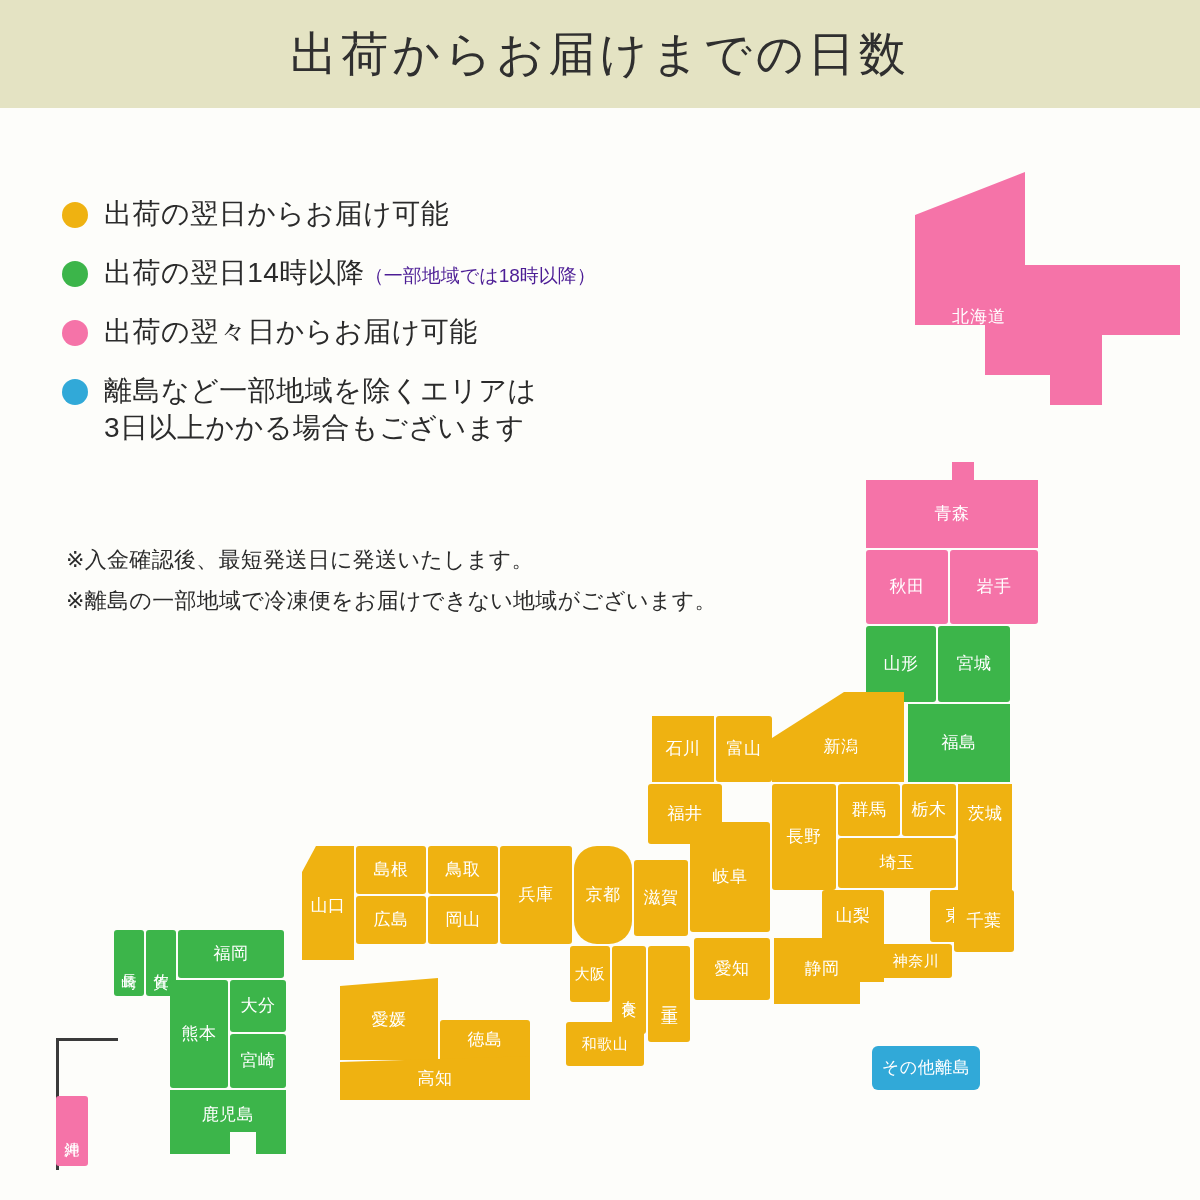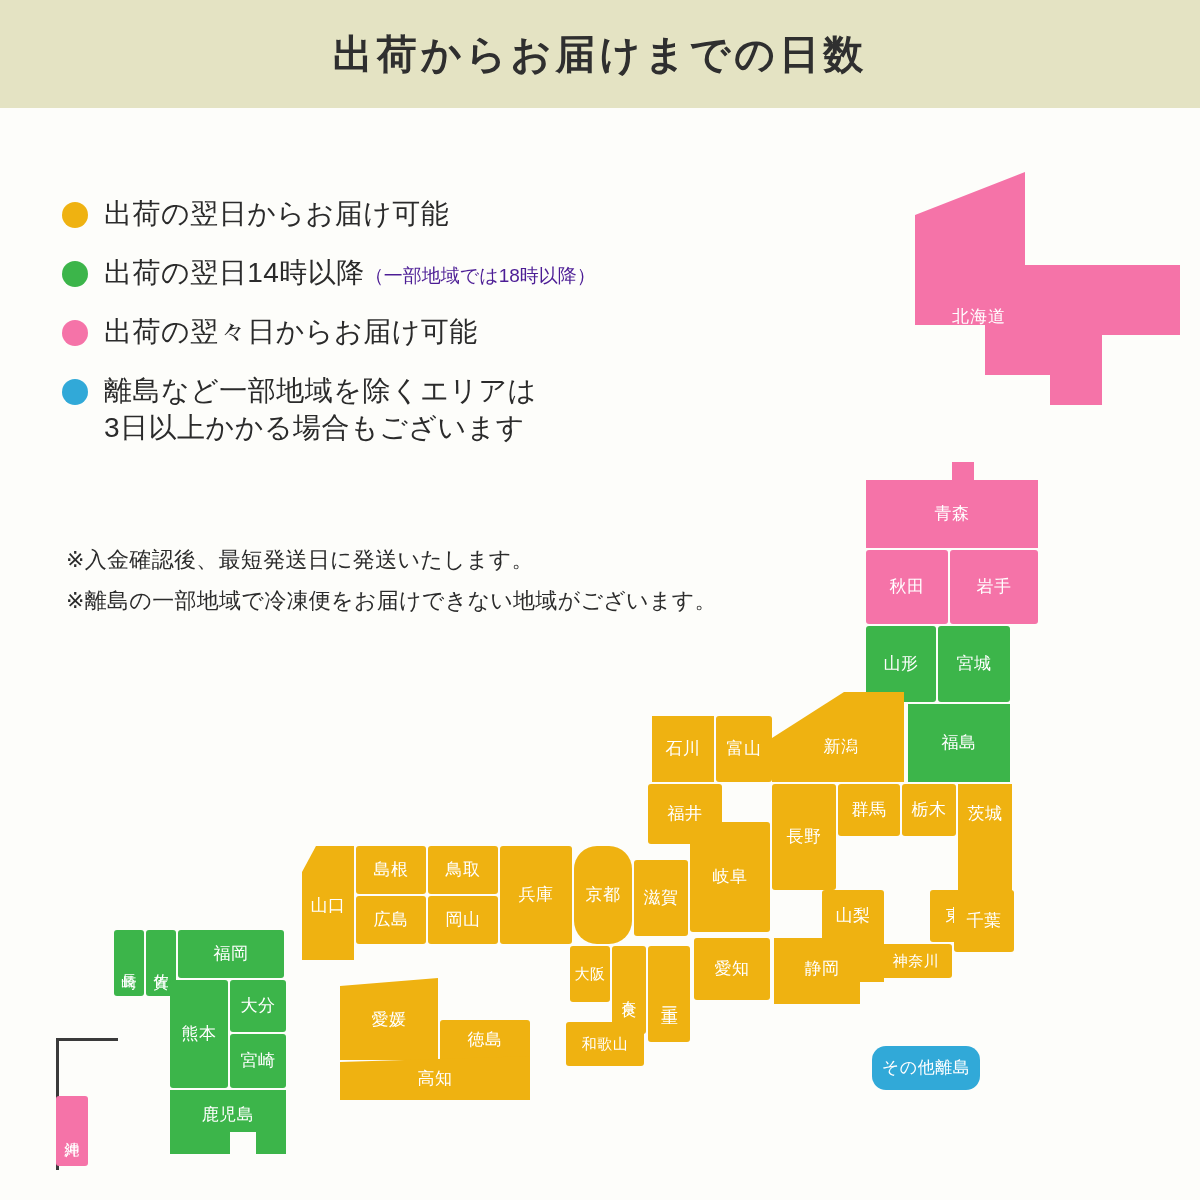--- a/index.html
+++ b/index.html
@@ -22,25 +22,24 @@
     left: 0; top: 0;
     width: 1200px;
     height: 108px;
     background: #e4e3c3;
     display: flex;
     align-items: center;
     justify-content: center;
   }
   .header-title {
     font-family: "Liberation Serif", "DejaVu Serif", serif;
-    font-size: 40px;
+    font-size: 47px;
     letter-spacing: 4px;
     color: #2f2f2f;
     white-space: nowrap;
-    font-weight: bold;
   }
 
   
   .legend {
     position: absolute;
     left: 62px;
     top: 196px;
     width: 720px;
   }
   .legend-row {
@@ -235,20 +234,23 @@
       <path d="M0 0 L54 0 L54 110 L0 110 Z" fill="#efb211"></path>
     </svg>
     <div class="pref" style="left:958px; top:788px; width:54px; height:52px;">
       <span>茨城</span>
     </div>
 
     <div class="pref" style="left:772px; top:784px; width:64px; height:106px; background:#efb211;">
       <span>長野</span>
     </div>
 
+    <div class="pref" style="left:838px; top:838px; width:118px; height:50px; background:#efb211;">
+      <span>埼玉</span>
+    </div>
 
     <div class="pref" style="left:822px; top:890px; width:62px; height:52px; background:#efb211;">
       <span>山梨</span>
     </div>
     <div class="pref" style="left:886px; top:890px; width:66px; height:52px; background:#efb211;margin-left:44px;">
       <span>東京</span>
     </div>
     <div class="pref" style="left:954px; top:890px; width:60px; height:62px; background:#efb211;">
       <span>千葉</span>
     </div>
@@ -359,18 +361,18 @@
     </svg>
     <div class="pref" style="left:170px; top:1094px; width:116px; height:42px;">
       <span>鹿児島</span>
     </div>
 
     <div class="okinawa-bracket"></div>
     <div class="pref vert small" style="left:56px; top:1096px; width:32px; height:70px; background:#f573a8;">
       <span>沖縄</span>
     </div>
 
-    <div class="pref" style="left:872px; top:1046px; width:108px; height:44px; background:#31a9d8; border-radius:14px;">
+    <div class="pref" style="left:872px; top:1046px; width:108px; height:44px; background:#31a9d8; border-radius:6px;">
       <span>その他離島</span>
     </div>
 
   </div>
 </div>
 
 </body></html>

